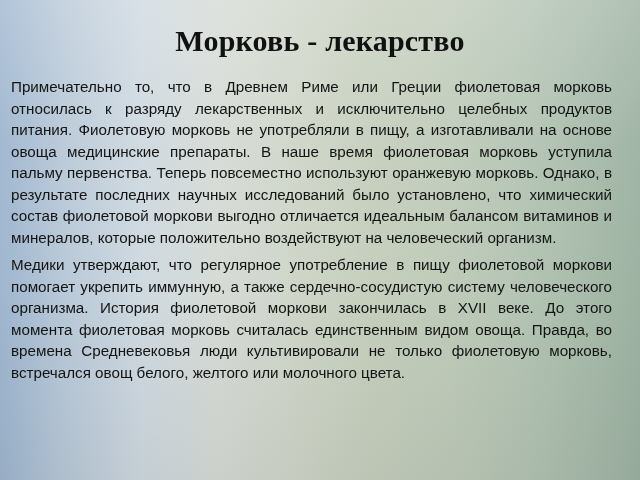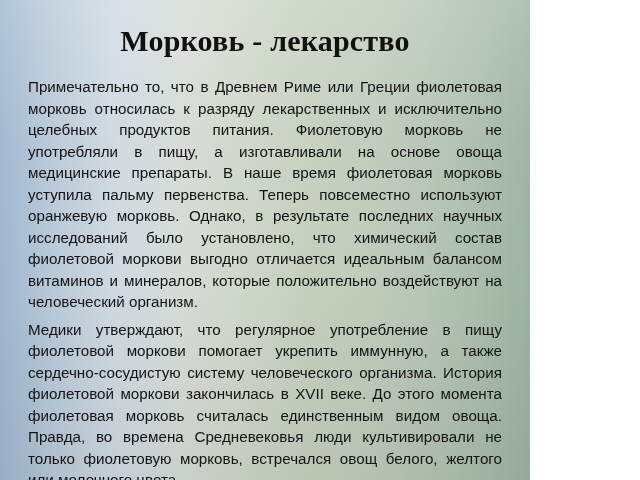--- a/index.html
+++ b/index.html
@@ -7,21 +7,21 @@
     padding: 0;
   }
   body {
     width: 640px;
     height: 480px;
     overflow: hidden;
     font-family: "Liberation Sans", sans-serif;
   }
   .slide {
     position: relative;
-    width: 530px;
+    width: 640px;
     height: 480px;
     box-sizing: border-box;
     background: linear-gradient(90deg,
         #9fb6cf 0%,
         #b9c9d8 10%,
         #cfd9e0 22%,
         #d6dbd6 34%,
         #cfd6c9 46%,
         #c6cfbe 58%,
         #c0cbba 70%,
@@ -47,21 +47,21 @@
     padding-top: 24px;
     text-align: center;
     font-family: "Liberation Serif", serif;
     font-size: 30px;
     font-weight: bold;
     color: #111111;
     letter-spacing: 0.2px;
   }
   .body {
     position: relative;
-    padding: 18px 28px 0 28px;
+    padding: 18px 28px 0 11px;
   }
   .para {
     margin: 0 0 6px 0;
     font-family: "Liberation Sans", sans-serif;
     font-size: 15.2px;
     line-height: 21.5px;
     color: #141414;
     text-align: justify;
     text-justify: inter-word;
     hyphens: none;

